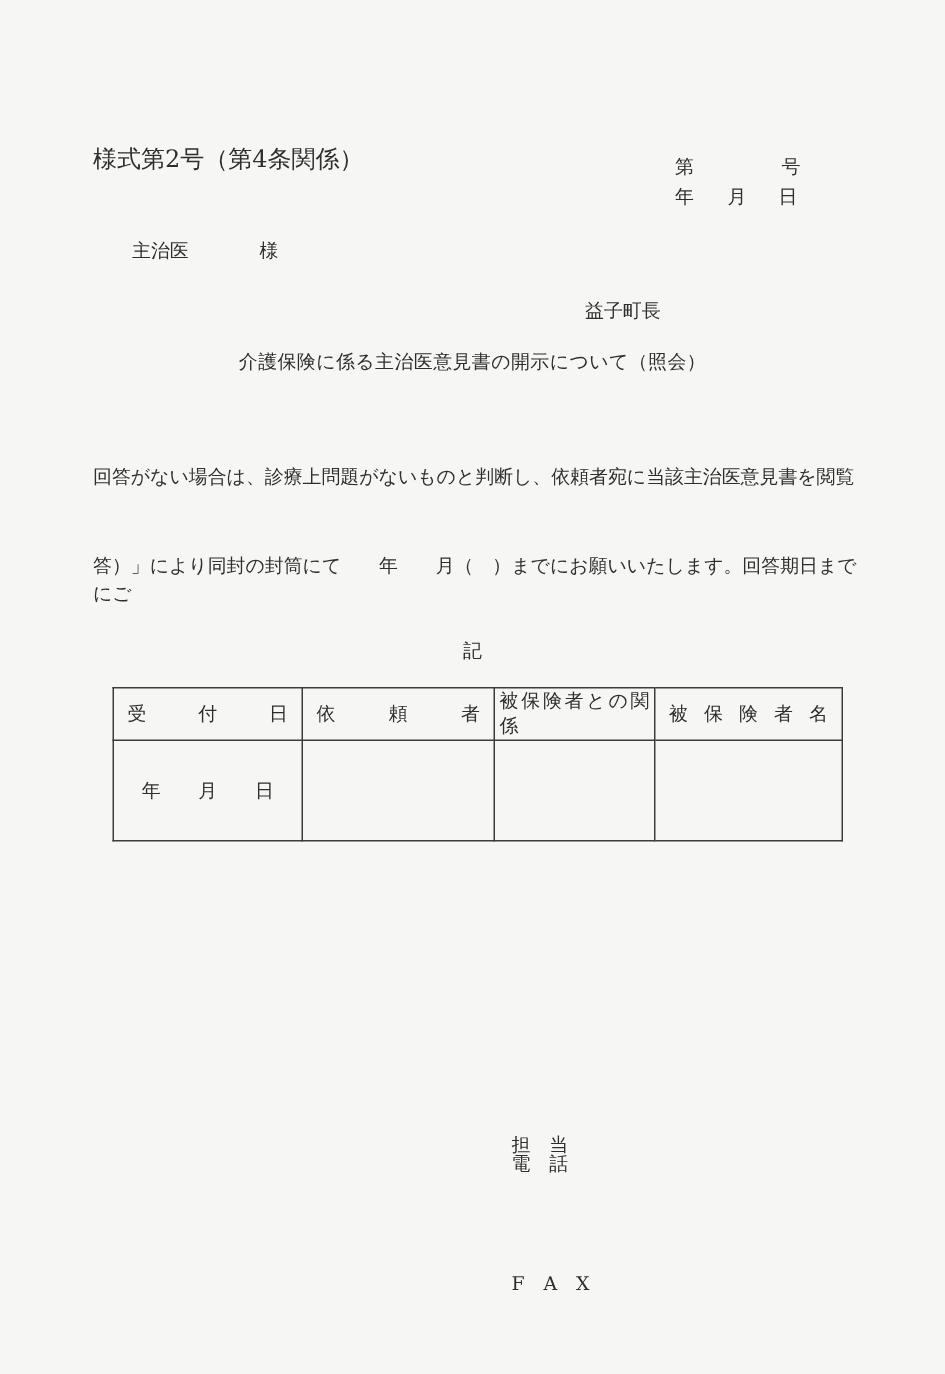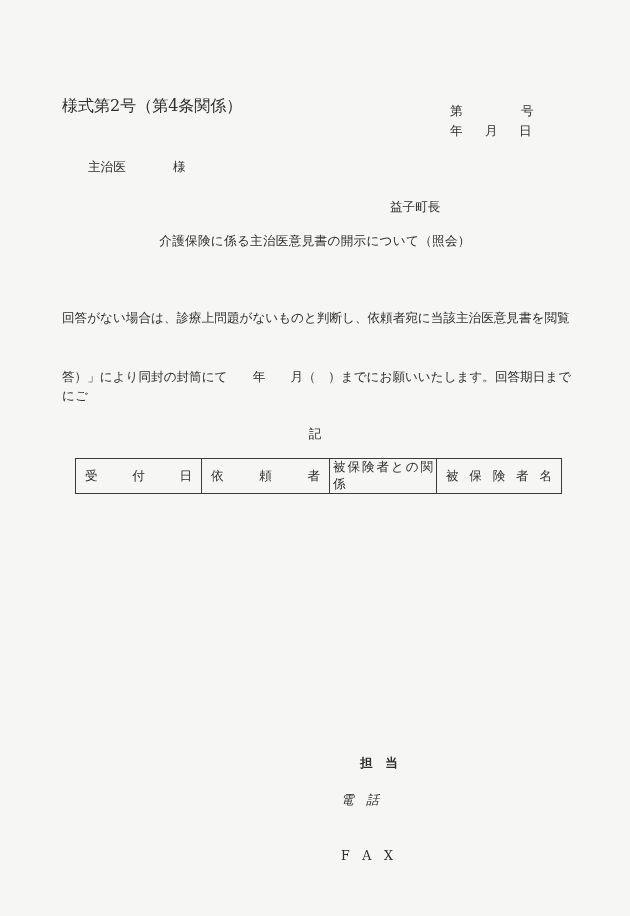--- a/index.html
+++ b/index.html
@@ -66,22 +66,22 @@
     text-align: justify;
     text-align-last: justify;
     padding: 0 9px;
   }
   .jfy-tight {
     text-align: justify;
     text-align-last: justify;
     padding: 0 3px;
   }
   .cell-center { text-align: center; }
-  .contact-staff { left: 360px; top: 755px; font-weight: bold; }
-  .contact-phone { left: 341px; top: 792px; font-style: italic; }
+  .contact-staff { left: 341px; top: 755px; }
+  .contact-phone { left: 341px; top: 768px; }
   .contact-fax   { left: 341px; top: 848px; }
 </style>
 </head>
 <body>
 
 <div class="page">
 
   <div class="abs form-number">様式第2号（第4条関係）</div>
 
   <div class="abs doc-no-prefix">第</div>
@@ -112,20 +112,26 @@
       <col style="width:107px">
       <col style="width:125px">
     </colgroup>
     <tbody>
         <tr class="hdr">
       <th class="jfy">受付日</th>
       <th class="jfy">依頼者</th>
       <th class="jfy-tight">被保険者との関係</th>
       <th class="jfy">被保険者名</th>
     </tr>
+    <tr class="row">
+      <td class="cell-center">年　　月　　日</td>
+      <td></td>
+      <td></td>
+      <td></td>
+    </tr>
   </tbody>
     </table>
 
   <div class="abs contact-staff">担　当</div>
   <div class="abs contact-phone">電　話</div>
   <div class="abs contact-fax">F　A　X</div>
 
 </div>
 
 </body></html>

